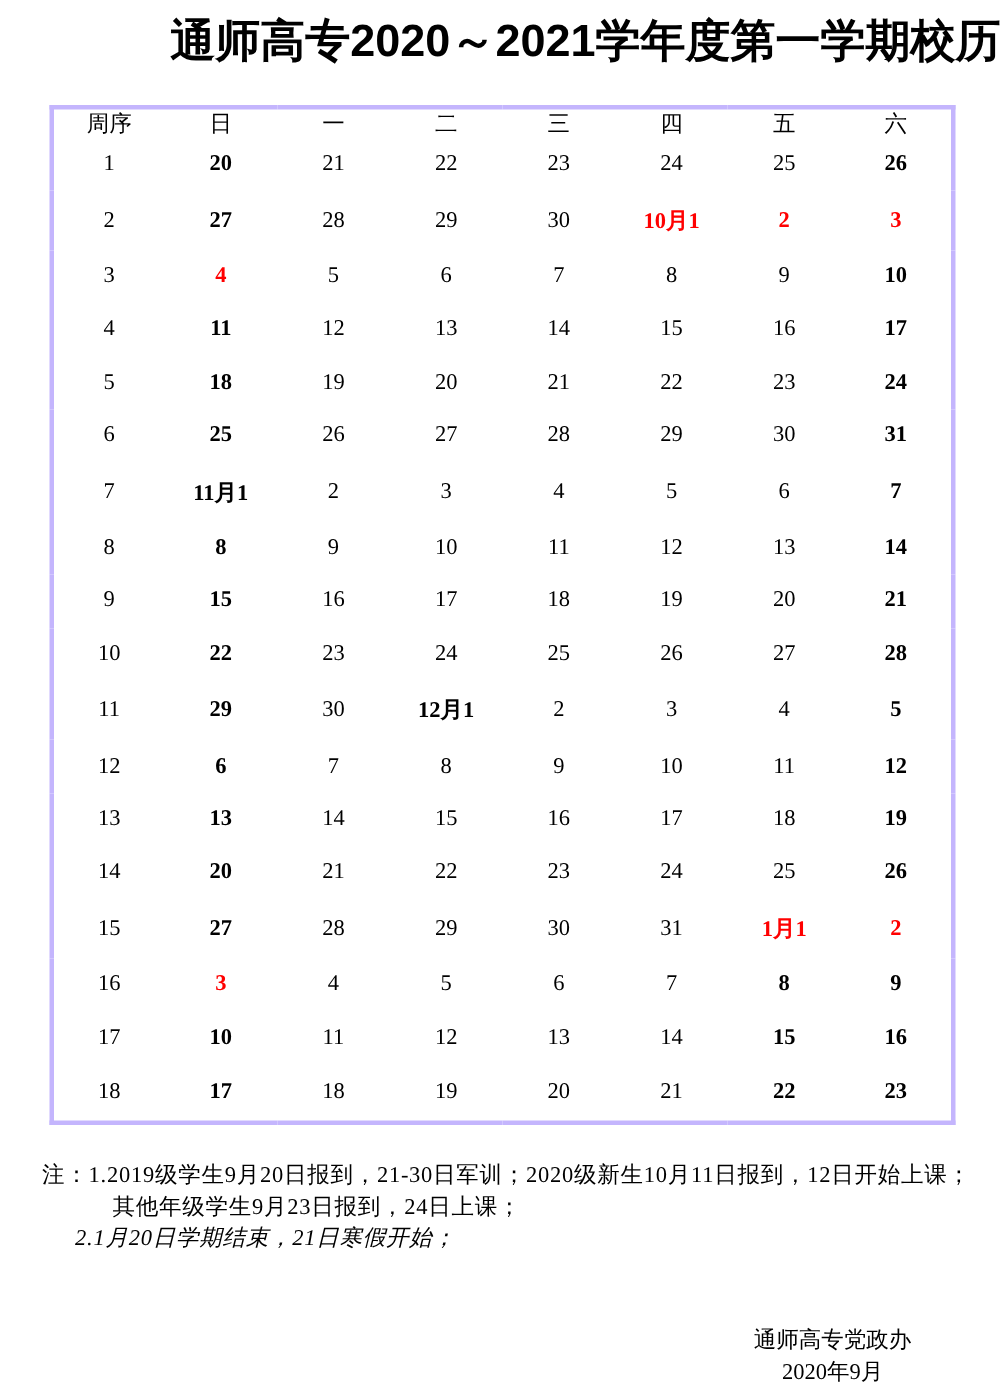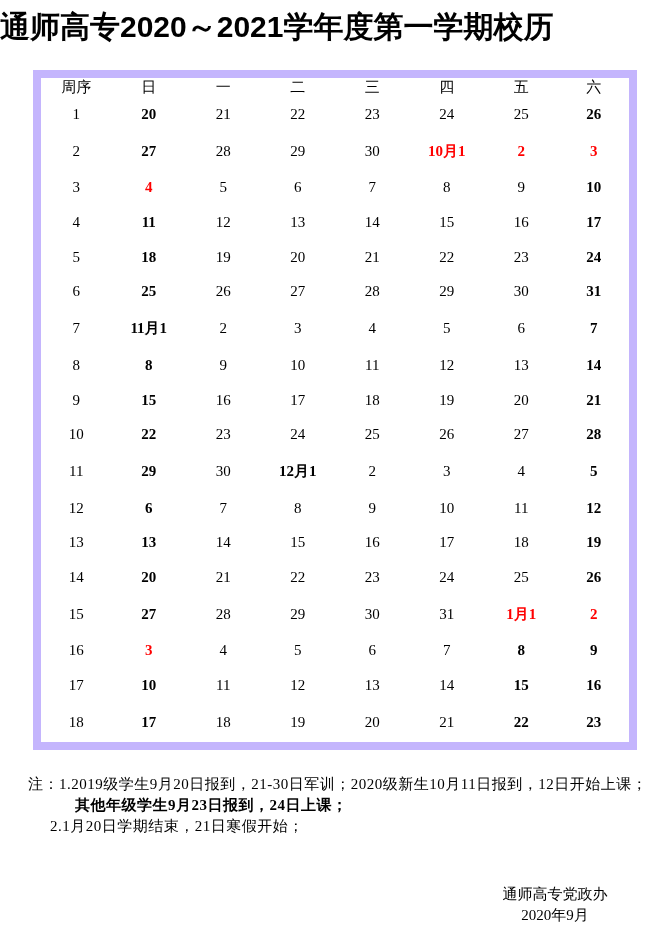--- a/index.html
+++ b/index.html
@@ -11,32 +11,32 @@
     background: #fff;
     color: #000;
     font-family: "Liberation Serif", "DejaVu Serif", serif;
     overflow: hidden;
   }
   .title {
     position: absolute;
     top: 7px; left: 0;
     width: 100%;
     margin: 0;
-    text-align: left;
+    text-align: right;
     font-family: "Liberation Sans", "DejaVu Sans", sans-serif;
     font-size: 30px;
     font-weight: bold;
     letter-spacing: 0px;
     white-space: nowrap;
   }
   table.calendar {
     position: absolute;
     left: 33px; top: 70px;
     width: 604px; height: 680px;
-    border: 8px solid #c4b5fd;
+    border: 3px solid #c4b5fd;
     border-collapse: collapse;
     table-layout: fixed;
   }
   table.calendar th, table.calendar td {
     padding: 0;
     text-align: center;
     vertical-align: middle;
     font-size: 15px;
     font-weight: normal;
     border: none;
@@ -48,22 +48,22 @@
   table.calendar td.r { color: var(--holiday-red, #f00); }
   .notes {
     position: absolute;
     left: 28px; top: 774px;
     width: 635px;
     font-size: 15px;
     line-height: 21px;
     letter-spacing: 0.5px;
     white-space: nowrap;
   }
-  .note-line.indent1 { padding-left: 22px; }
-  .note-line.indent2 { padding-left: 47px; font-weight: bold; }
+  .note-line.indent1 { padding-left: 22px; font-style: italic; }
+  .note-line.indent2 { padding-left: 47px; }
   .signature {
     position: absolute;
     left: 440px; top: 884px;
     width: 230px;
     text-align: center;
     font-size: 15px;
     line-height: 21px;
   }
 </style>
 </head>

